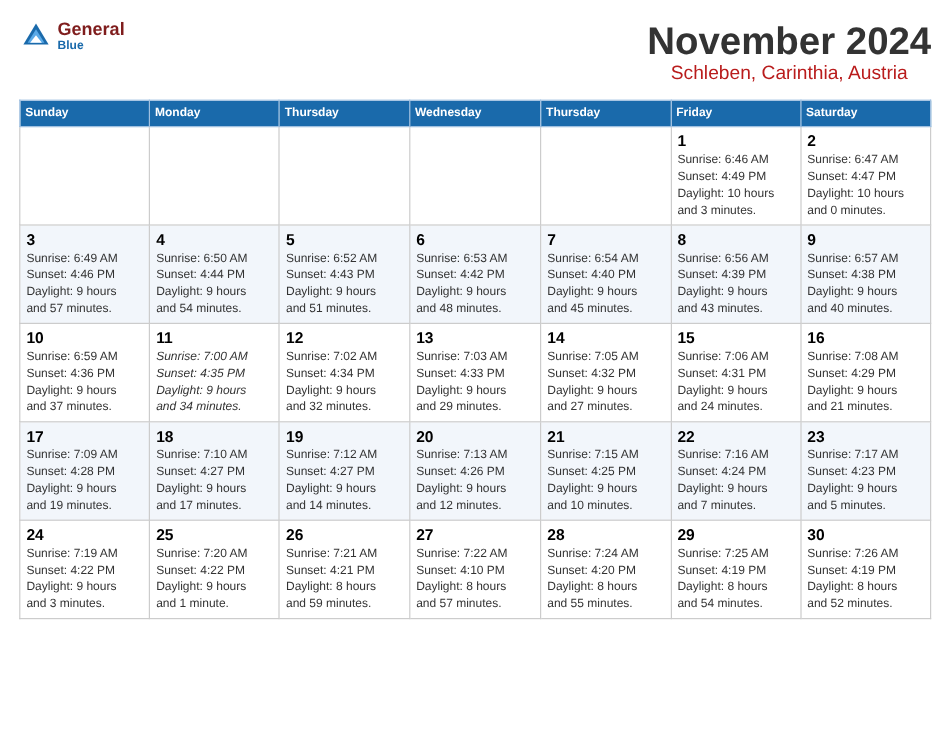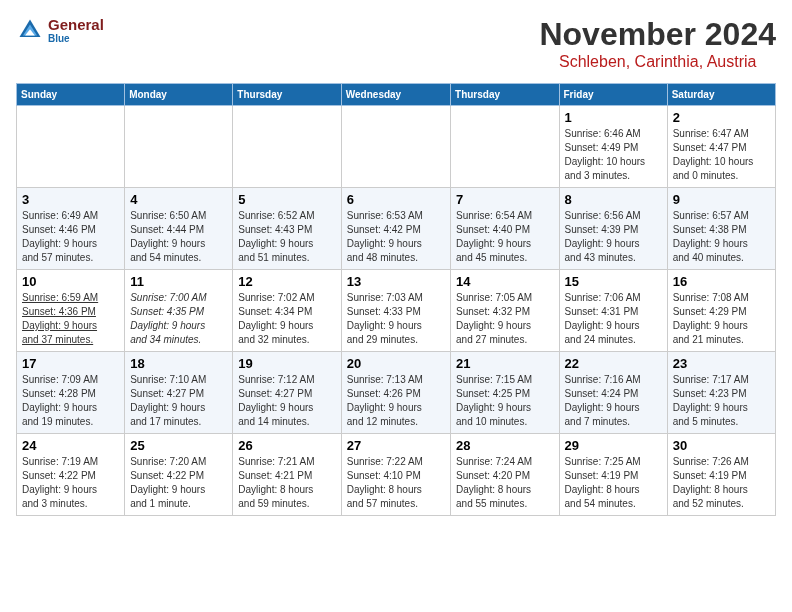--- a/index.html
+++ b/index.html
@@ -181,21 +181,21 @@
           <span class="day-number">9</span>
           <div class="day-info" style="white-space: pre-line;">Sunrise: 6:57 AM
 Sunset: 4:38 PM
 Daylight: 9 hours
 and 40 minutes.</div>
         </td>
       </tr>
       <tr>
         <td>
           <span class="day-number">10</span>
-          <div class="day-info" style="white-space: pre-line; text-decoration: underline;">Sunrise: 6:59 AM
+          <div class="day-info" style="white-space: pre-line;">Sunrise: 6:59 AM
 Sunset: 4:36 PM
 Daylight: 9 hours
 and 37 minutes.</div>
         </td>
         <td>
           <span class="day-number">11</span>
           <div class="day-info" style="white-space: pre-line; font-style: italic;">Sunrise: 7:00 AM
 Sunset: 4:35 PM
 Daylight: 9 hours
 and 34 minutes.</div>

